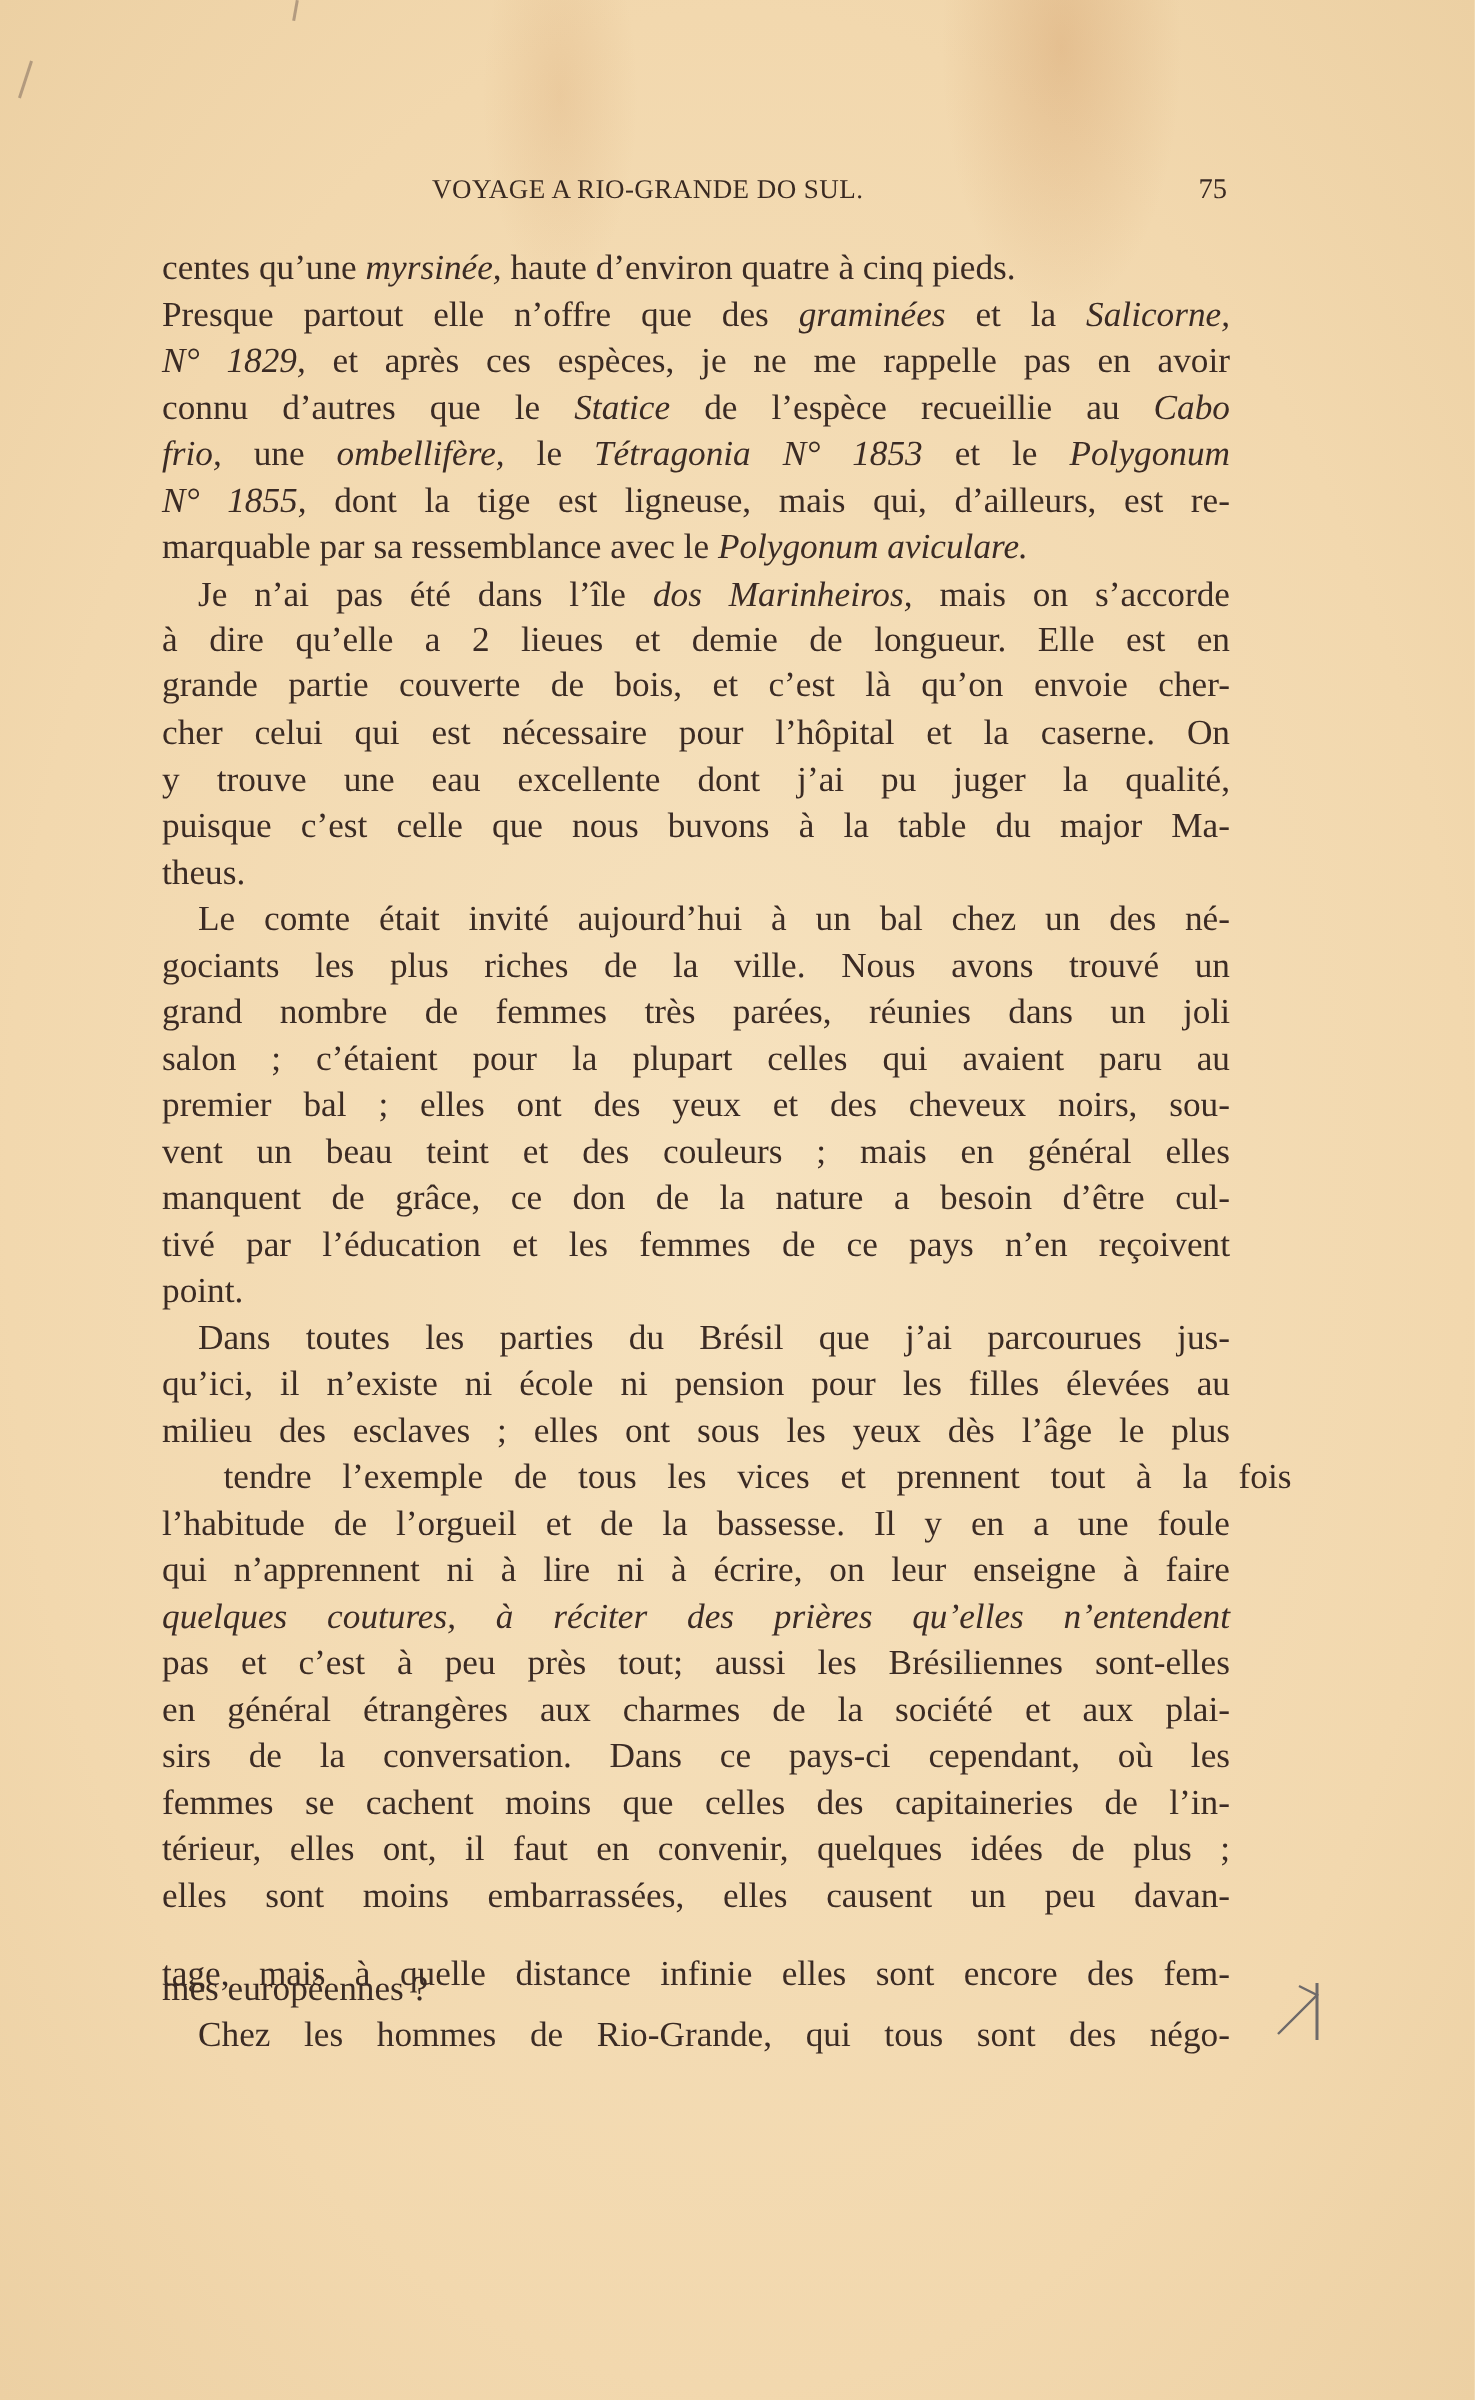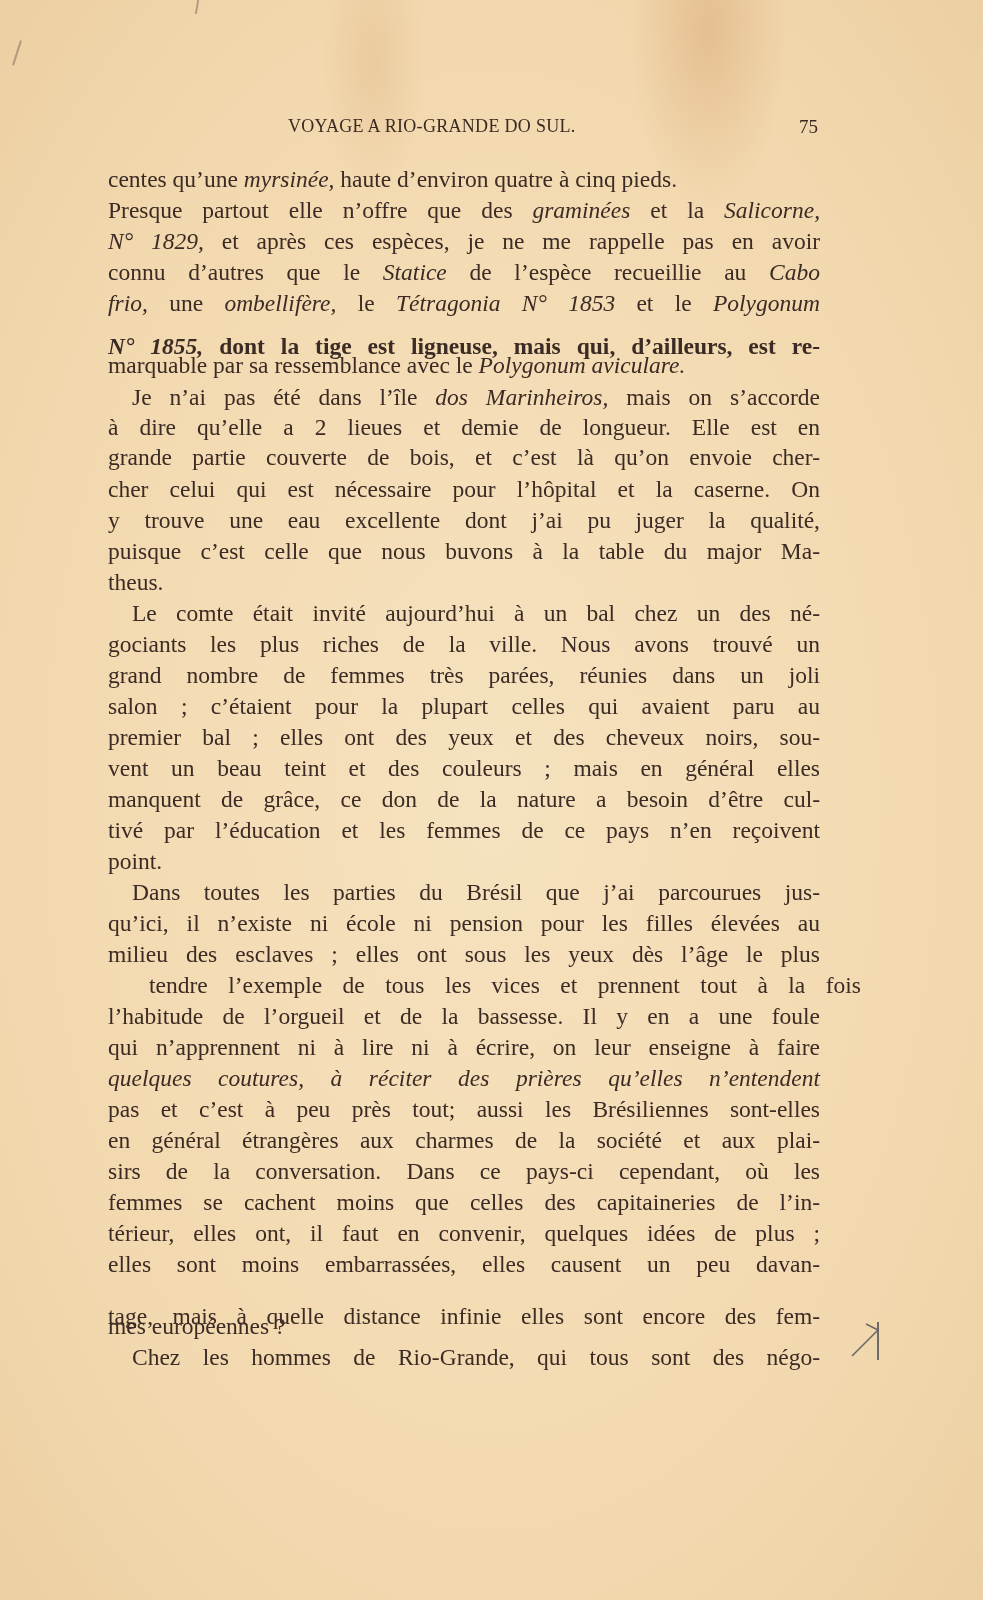--- a/index.html
+++ b/index.html
@@ -100,21 +100,21 @@
     <span class="running-title">VOYAGE A RIO-GRANDE DO SUL.</span>
     <span class="page-number">75</span>
   </div>
 
   <div class="text-block" id="text-block">
       <div class="line last" style="top: 0px;"><span>centes qu’une </span><em>myrsinée,</em><span> haute d’environ quatre à cinq pieds.</span></div>
       <div class="line" style="top: 31px;"><span>Presque partout elle n’offre que des </span><em>graminées</em><span> et la </span><em>Salicorne,</em></div>
       <div class="line" style="top: 62px;"><em>N° 1829,</em><span> et après ces espèces, je ne me rappelle pas en avoir</span></div>
       <div class="line" style="top: 93px;"><span>connu d’autres que le </span><em>Statice</em><span> de l’espèce recueillie au </span><em>Cabo</em></div>
       <div class="line" style="top: 124px;"><em>frio,</em><span> une </span><em>ombellifère,</em><span> le </span><em>Tétragonia N° 1853</em><span> et le </span><em>Polygonum</em></div>
-      <div class="line" style="top: 167px; font-weight: bold;"><em>N° 1855,</em><span> dont la tige est ligneuse, mais qui, d’ailleurs, est re-</span></div>
+      <div class="line" style="top: 155px;"><em>N° 1855,</em><span> dont la tige est ligneuse, mais qui, d’ailleurs, est re-</span></div>
       <div class="line last" style="top: 186px;"><span>marquable par sa ressemblance avec le </span><em>Polygonum aviculare.</em></div>
       <div class="line indent" style="top: 218px;"><span>Je n’ai pas été dans l’île </span><em>dos Marinheiros,</em><span> mais on s’accorde</span></div>
       <div class="line" style="top: 248px;"><span>à dire qu’elle a 2 lieues et demie de longueur. Elle est en</span></div>
       <div class="line" style="top: 278px;"><span>grande partie couverte de bois, et c’est là qu’on envoie cher-</span></div>
       <div class="line" style="top: 310px;"><span>cher celui qui est nécessaire pour l’hôpital et la caserne. On</span></div>
       <div class="line" style="top: 341px;"><span>y trouve une eau excellente dont j’ai pu juger la qualité,</span></div>
       <div class="line" style="top: 372px;"><span>puisque c’est celle que nous buvons à la table du major Ma-</span></div>
       <div class="line last" style="top: 403px;"><span>theus.</span></div>
       <div class="line indent" style="top: 434px;"><span>Le comte était invité aujourd’hui à un bal chez un des né-</span></div>
       <div class="line" style="top: 465px;"><span>gociants les plus riches de la ville. Nous avons trouvé un</span></div>

